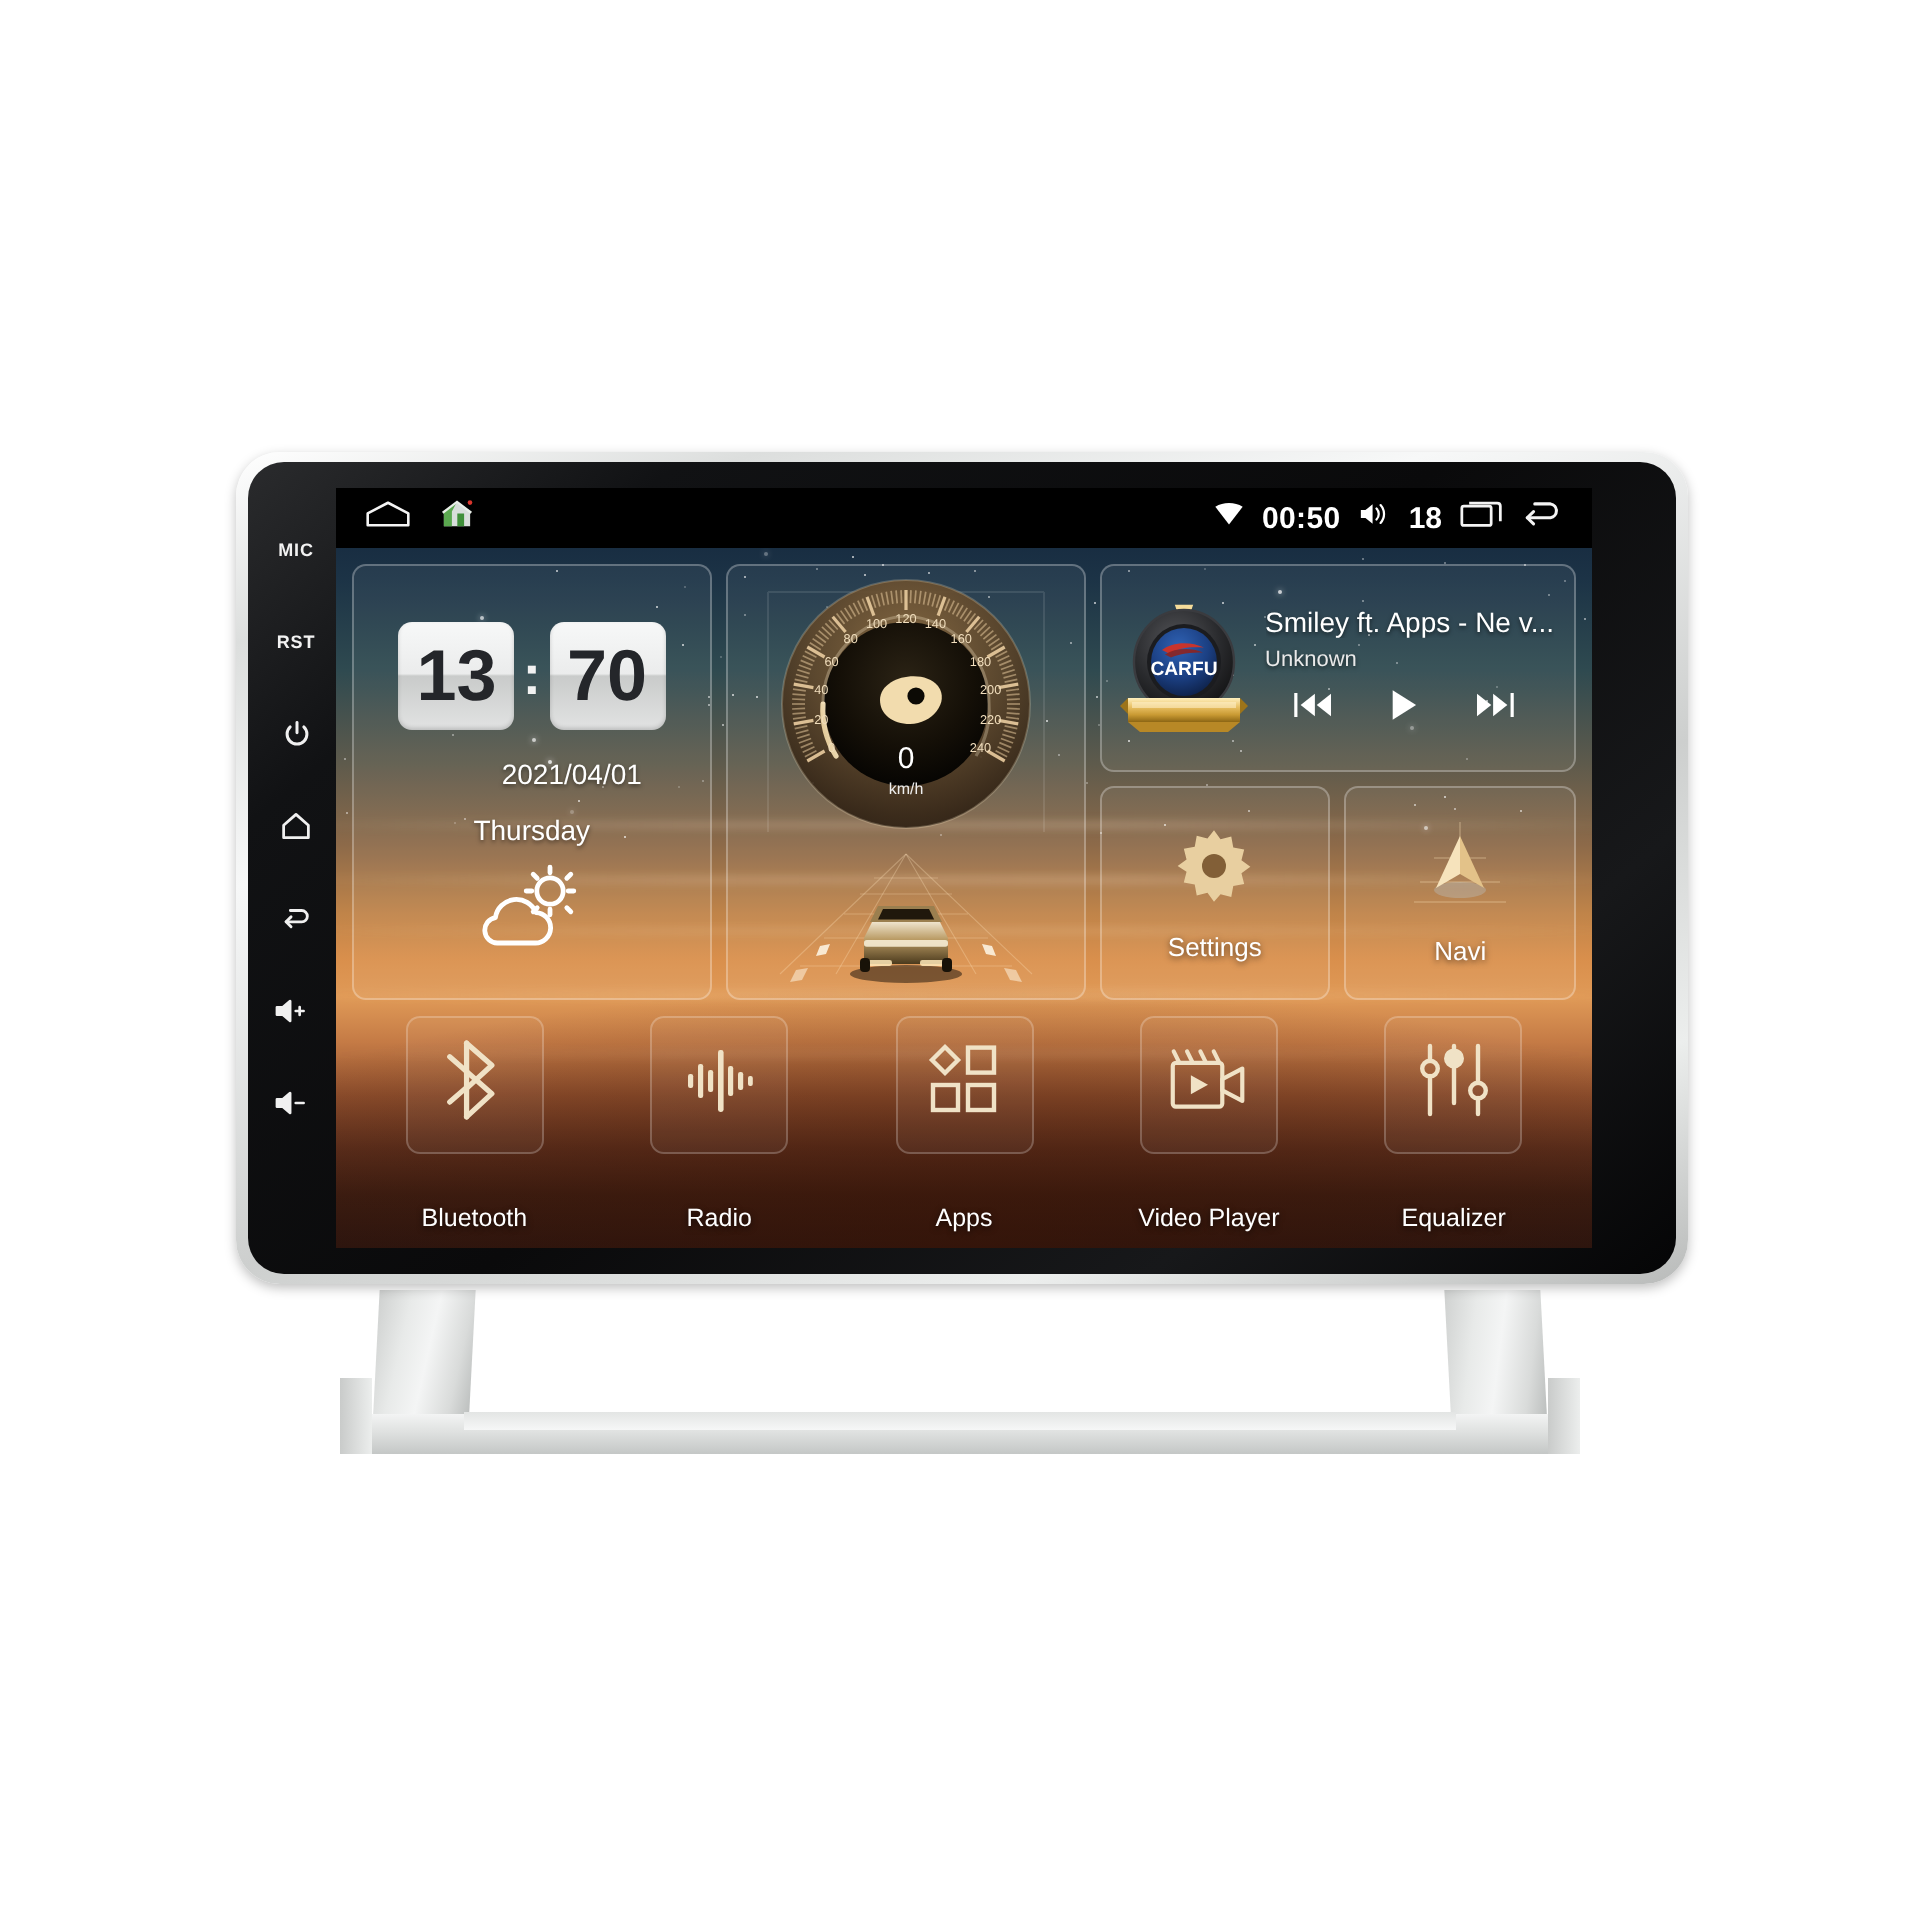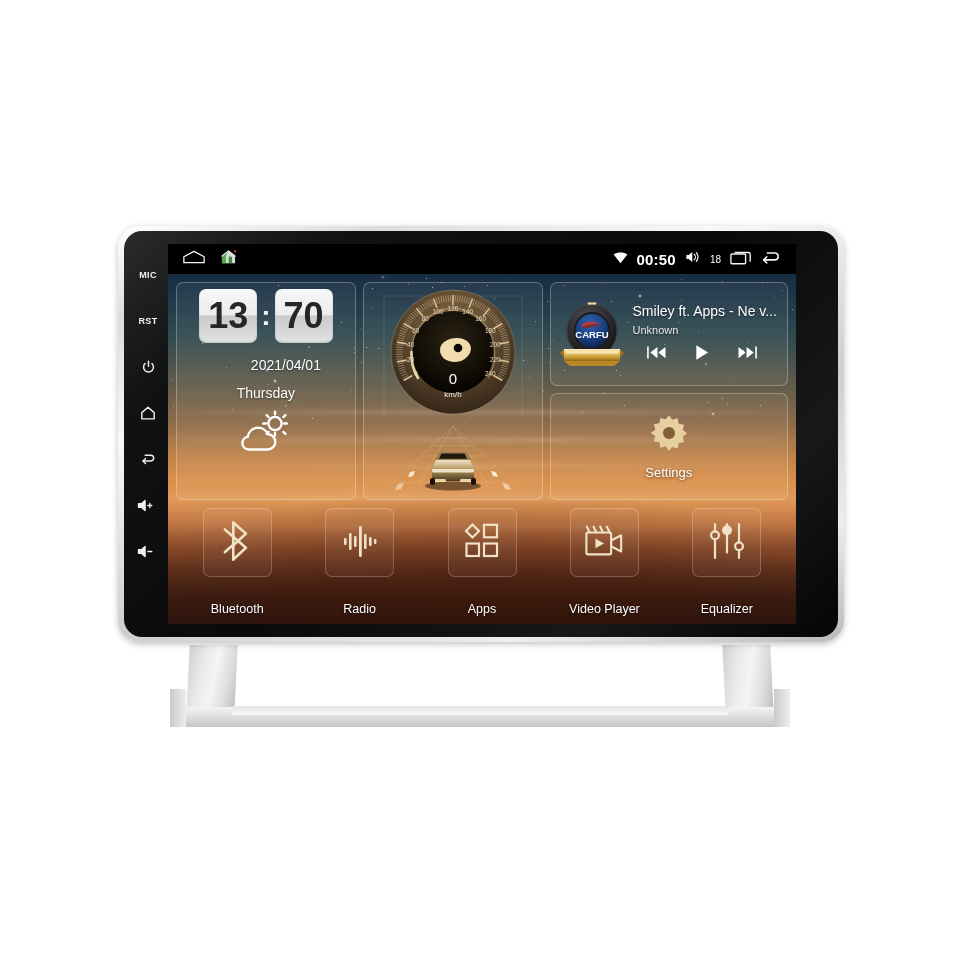--- a/index.html
+++ b/index.html
@@ -137,40 +137,40 @@
     position: absolute; left: 0; top: 0;
     width: 100%; height: 30px;
     background: #000;
     display: flex; align-items: center;
     padding: 0 8px;
     color: #fff;
   }
   #status-bar .left { display: flex; align-items: center; gap: 14px; padding-left: 6px; }
   #status-bar .right { margin-left: auto; display: flex; align-items: center; gap: 9px; padding-right: 6px; }
   #status-bar .clock { font-size: 15px; font-weight: bold; letter-spacing: .2px; }
-  #status-bar .vol-num { font-size: 10px; }
+  #status-bar .vol-num { font-size: 15px; font-weight: bold; }
 
   
   #home {
     position: absolute; left: 0; top: 30px;
     width: 100%; height: 350px;
     padding: 8px 8px 4px 8px;
   }
   #row-top { display: flex; gap: 7px; height: 218px; }
 
   .card {
     border-radius: 7px;
     border: 1px solid rgba(255,255,255,0.28);
     background: rgba(255,255,255,0.055);
     position: relative;
     overflow: hidden;
   }
 
   
-  #clock-widget { width: 180px; display: flex; flex-direction: column; align-items: center; padding-top: 6px; }
+  #clock-widget { width: 180px; display: flex; flex-direction: column; align-items: center; padding-top: 28px; }
   .flip { display: flex; align-items: center; gap: 3px; }
   .flip .card2 {
     width: 58px; height: 54px; border-radius: 7px;
     background: linear-gradient(180deg,#f7f8f8 0%,#ebecec 48%,#c9cbca 50%,#e2e3e3 100%);
     display: flex; align-items: center; justify-content: center;
     color: #24262a; font-size: 36px; font-weight: bold;
     box-shadow: inset 0 -1px 2px rgba(0,0,0,.18);
     font-family: "Liberation Sans", sans-serif;
   }
   .flip .sep { color: #f2f2f2; font-size: 28px; font-weight: bold; margin: 0 1px; }
@@ -748,20 +748,33 @@
           <div id="tiles-row">
             <div class="card big-tile">
               <span>
                 <svg width="40" height="40" viewBox="0 0 44 44">
                   <path class="gold" d="M22 2.4l3.6 4.9 5.9-1.5 1.1 6 6 1.1-1.5 5.9 4.9 3.6-4.9 3.6 1.5 5.9-6 1.1-1.1 6-5.9-1.5L22 41.6l-3.6-4.9-5.9 1.5-1.1-6-6-1.1 1.5-5.9L2 22l4.9-3.6-1.5-5.9 6-1.1 1.1-6 5.9 1.5z"></path>
                   <circle cx="22" cy="22" r="6.6" fill="rgba(120,86,46,0.92)"></circle>
                 </svg>
               </span>
               <span class="lbl">Settings</span>
             </div>
+            <div class="card big-tile">
+              <span>
+                <svg width="46" height="44" viewBox="0 0 46 44">
+                  <g stroke="rgba(255,228,185,.30)" stroke-width=".8" fill="none">
+                    <path d="M23 0v14M3 30h40M10 18h26M0 40h46"></path>
+                  </g>
+                  <ellipse cx="23" cy="34" rx="13" ry="4" fill="rgba(190,215,235,.28)"></ellipse>
+                  <path d="M23 7 35 33 23 26z" fill="#e3c289"></path>
+                  <path d="M23 7 11 33 23 26z" fill="#f6e3bc"></path>
+                </svg>
+              </span>
+              <span class="lbl">Navi</span>
+            </div>
           </div>
         </div>
       </div>
 
       <div id="dock">
 
         <div class="dock-item">
           <span class="sq">
             <span>
               <svg width="33" height="40" viewBox="0 0 30 38" fill="none" stroke="#f0e2c6" stroke-width="2.5" stroke-linejoin="round" stroke-linecap="round">

